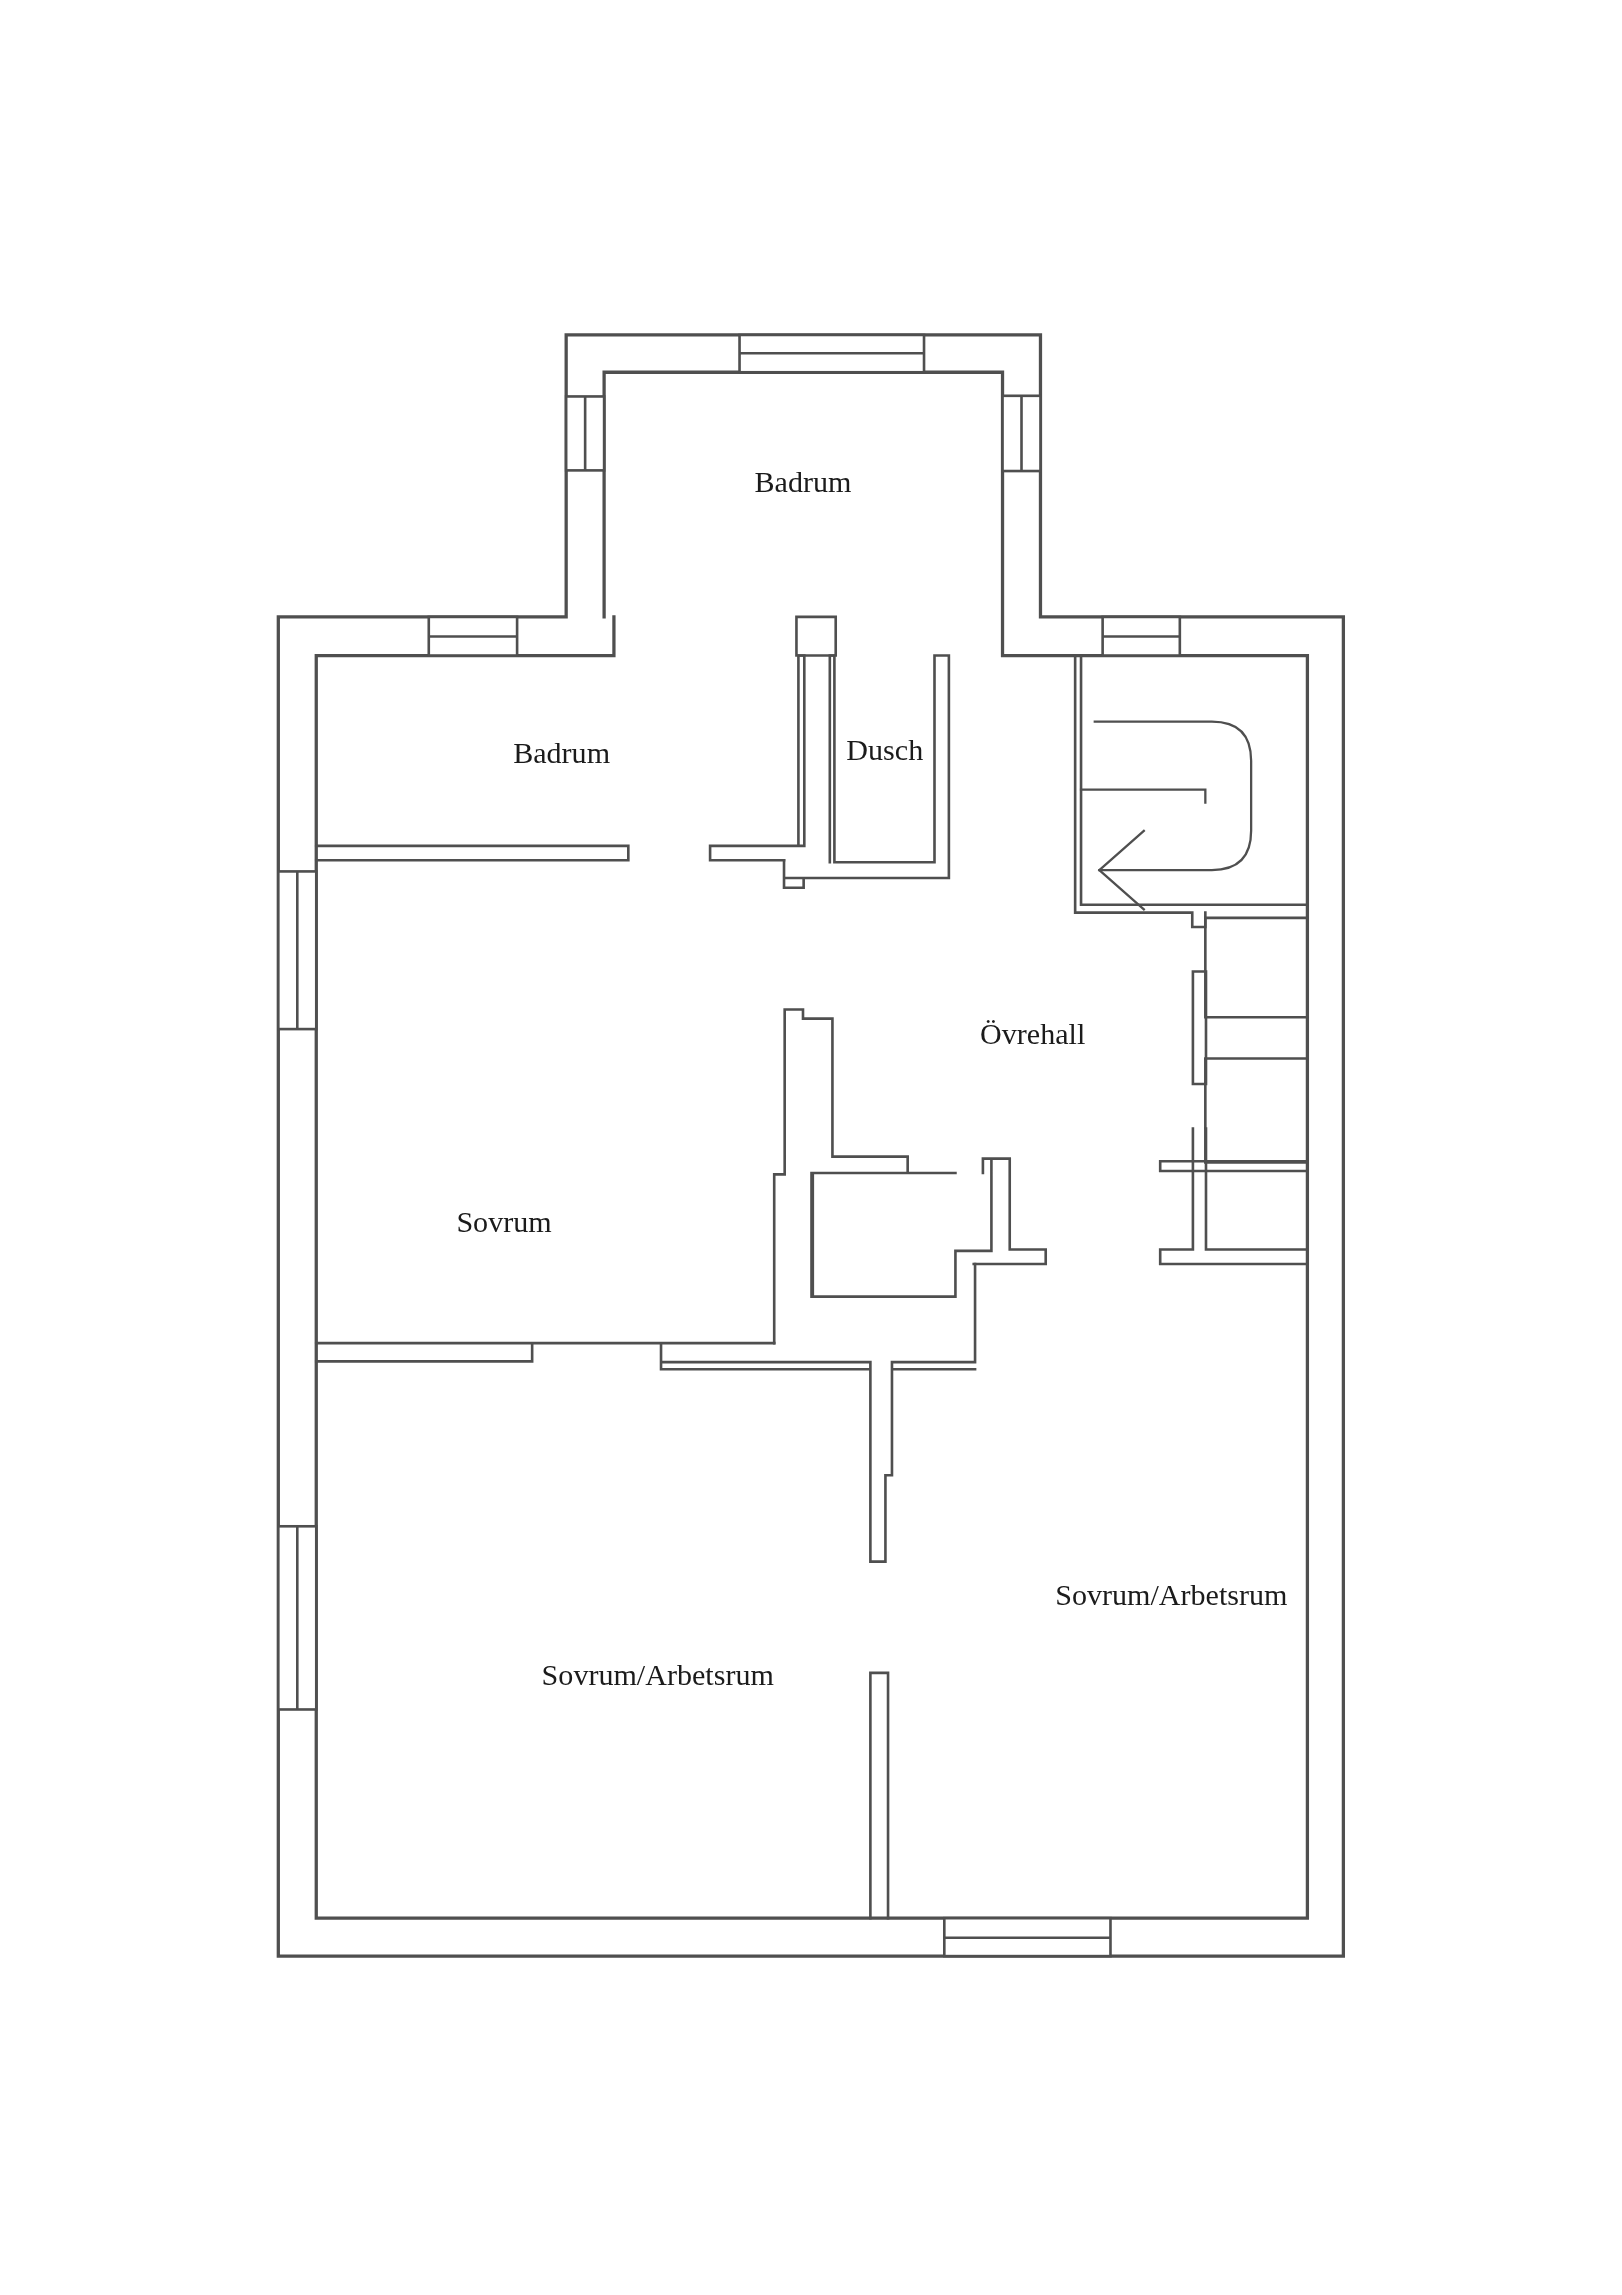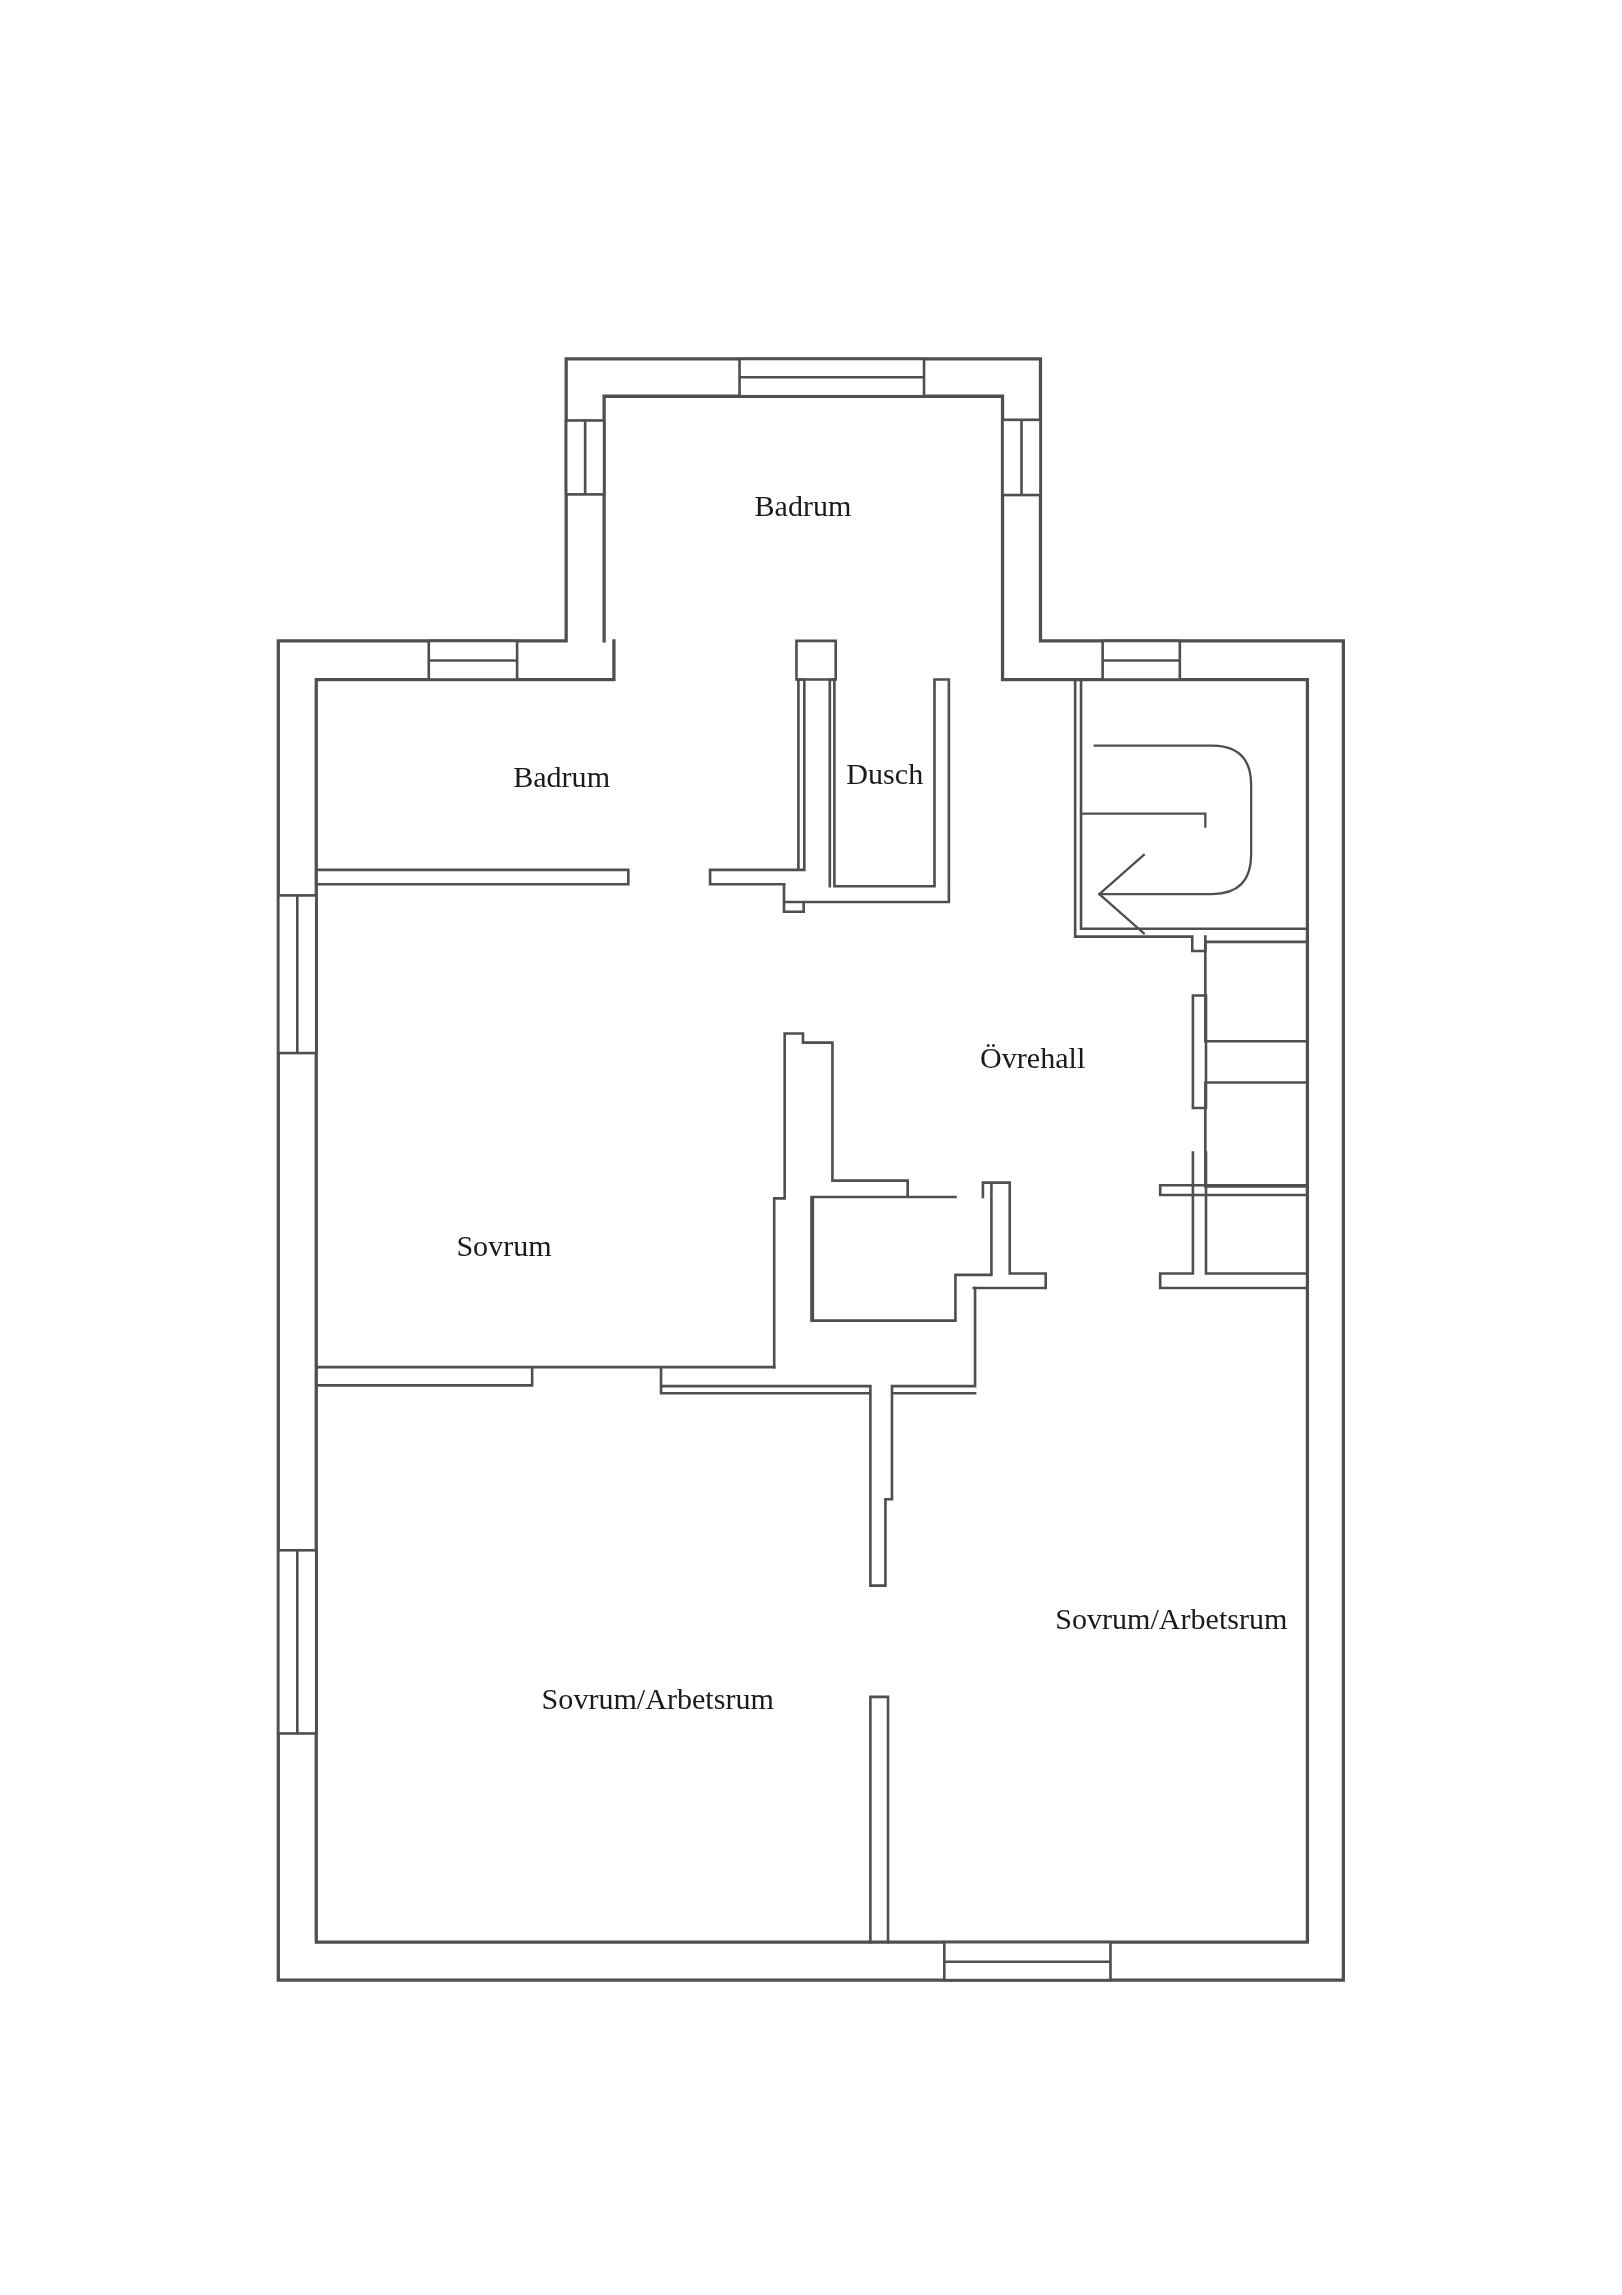--- a/index.html
+++ b/index.html
@@ -5,21 +5,20 @@
   html, body {
     margin: 0;
     padding: 0;
     background: #ffffff;
   }
   .page {
     width: 1623px;
     height: 2000px;
     background: #ffffff;
     position: relative;
-    margin-top: 24px;
   }
   svg { display: block; }
   .room-label {
     font-family: "Liberation Serif", "DejaVu Serif", serif;
     text-anchor: middle;
   }
   .wall { fill: none; stroke-linecap: square; stroke-linejoin: miter; }
   .win-rect { fill: #ffffff; }
 </style>
 </head>

